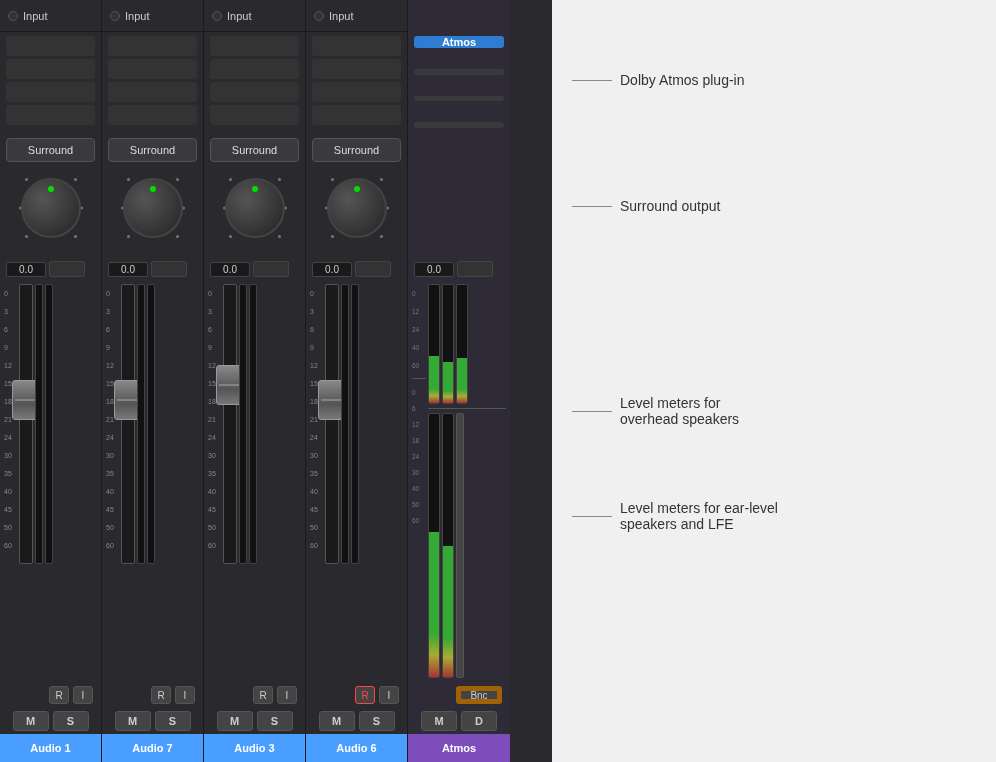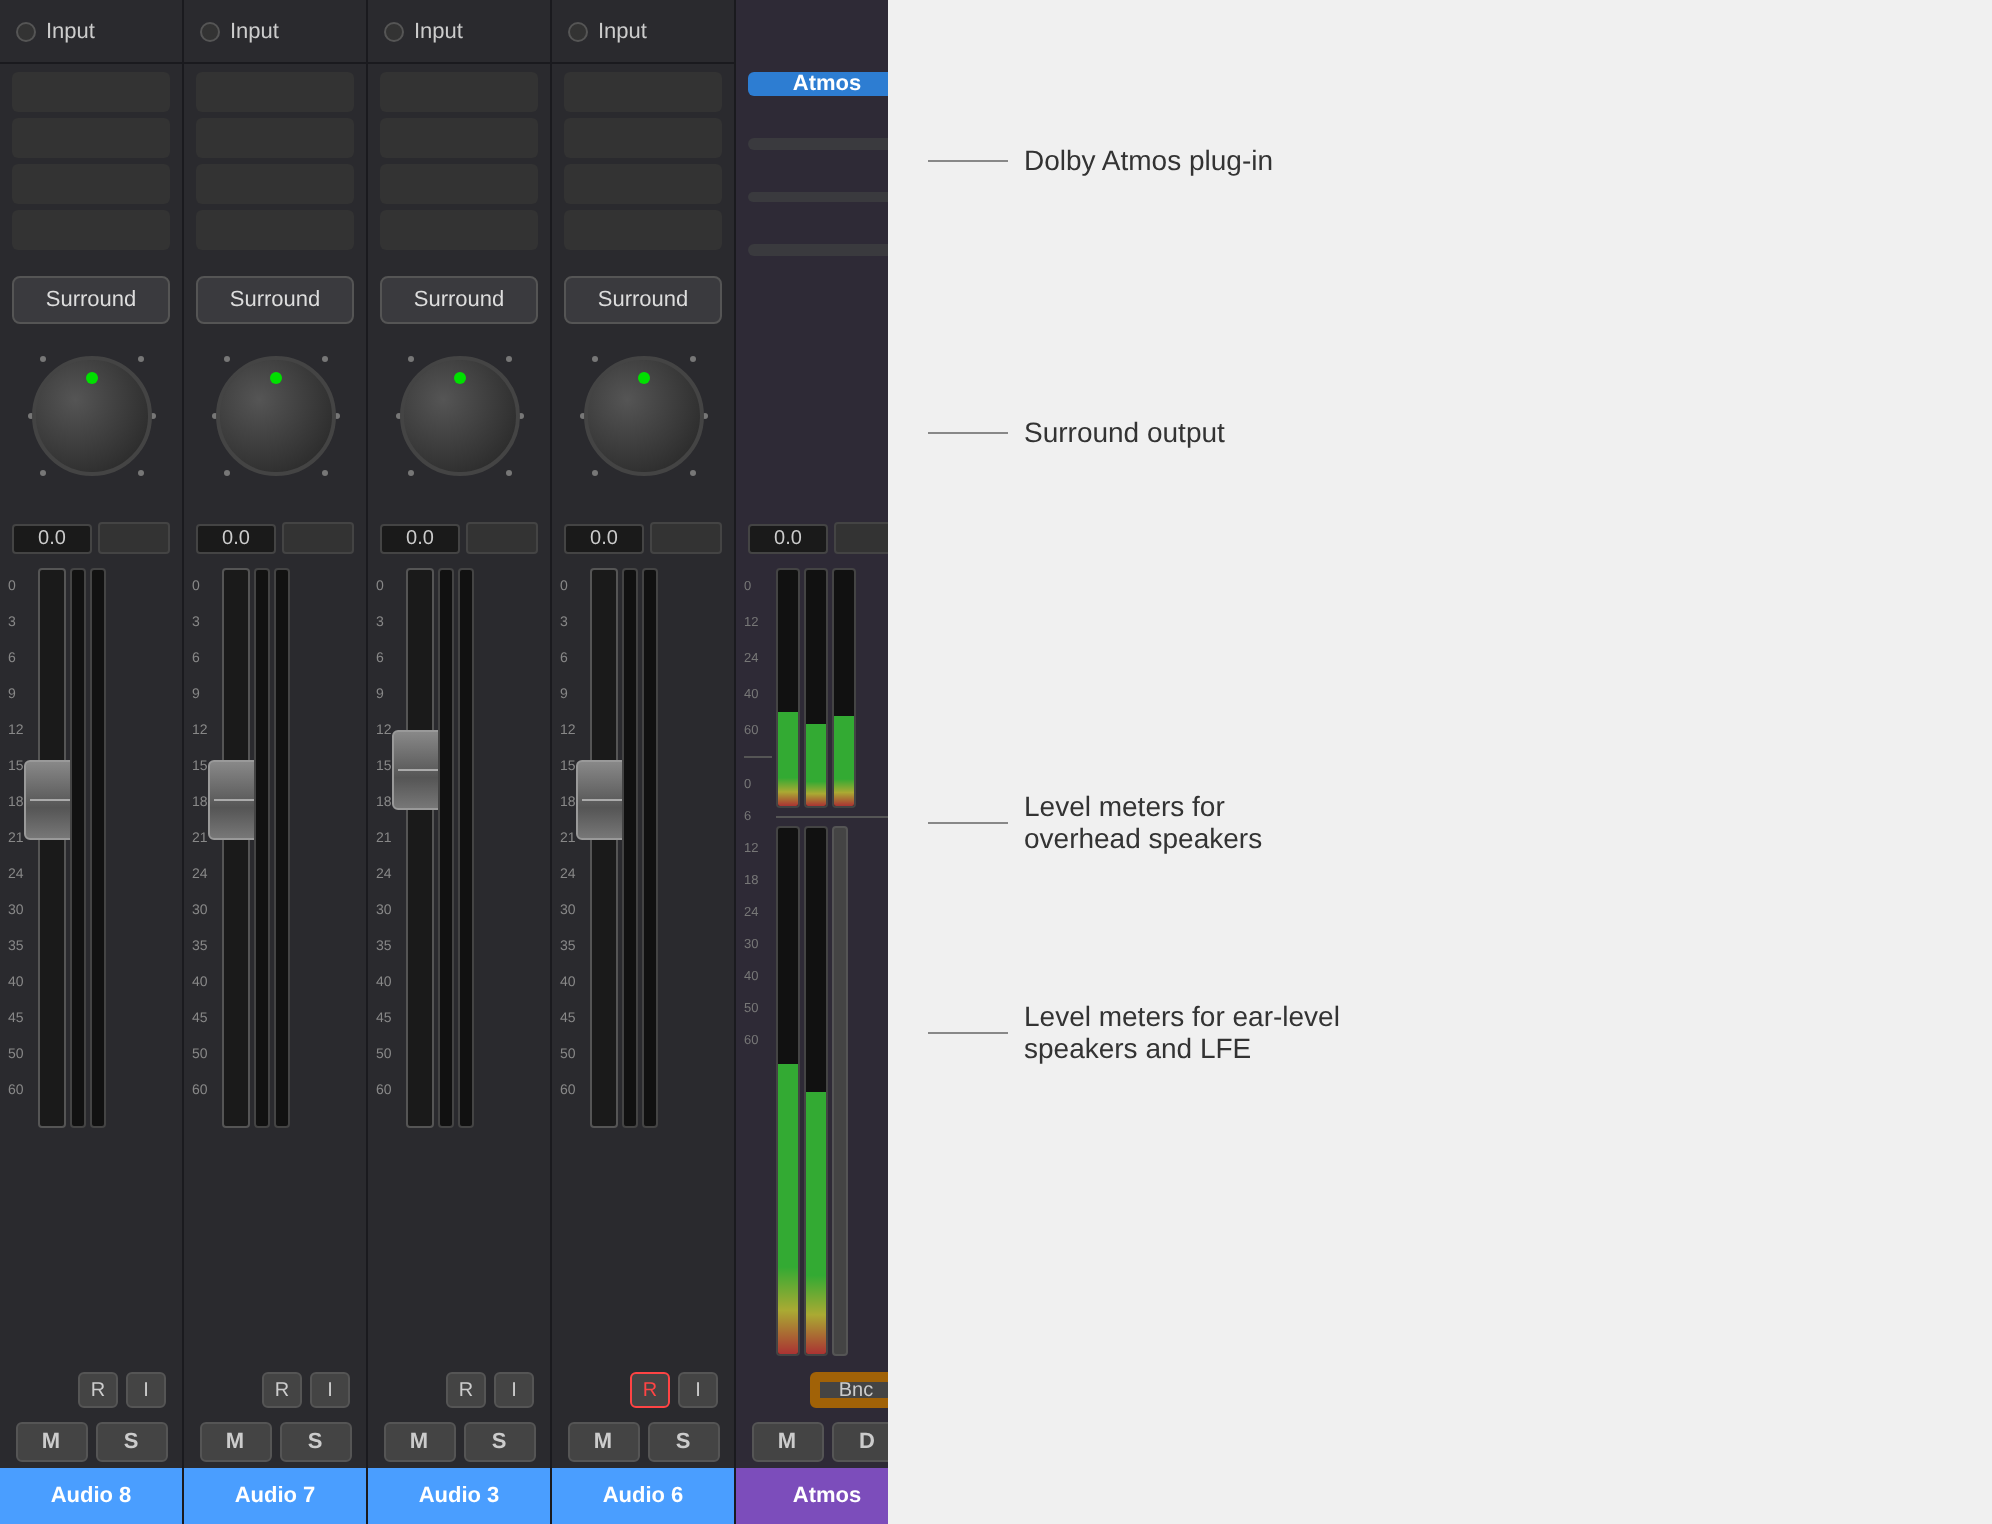--- a/index.html
+++ b/index.html
@@ -8,21 +8,21 @@
       font-family: -apple-system, BlinkMacSystemFont, 'Helvetica Neue', sans-serif;
       display: flex;
       width: 996px;
       height: 762px;
       overflow: hidden;
     }
 
     .mixer-area {
       display: flex;
       flex-direction: row;
-      width: 444px;
+      width: 552px;
       height: 762px;
       background: #2a2a2e;
       flex-shrink: 0;
     }
 
     .channel-strip {
       display: flex;
       flex-direction: column;
       width: 102px;
       border-right: 1px solid #1a1a1e;
@@ -472,21 +472,21 @@
       </div>
     </div>
     <div class="ri-section">
       <div class="ri-btn">R</div>
       <div class="ri-btn">I</div>
     </div>
     <div class="ms-section">
       <div class="ms-btn">M</div>
       <div class="ms-btn">S</div>
     </div>
-    <div class="channel-name">Audio 8</div>
+    <div class="channel-name">Audio 1</div>
   </div>
 
   <div class="channel-strip">
     <div class="input-section">
       <div class="input-led"></div>
       <span class="input-label">Input</span>
     </div>
     <div class="empty-slots">
       <div class="empty-slot"></div>
       <div class="empty-slot"></div>
@@ -779,21 +779,21 @@
   </div>
 </div>
 
 <div class="annotations-panel" style="background:#f0f0f0;">
 
   <div class="annotation" style="top: 72px;">
     <div class="annotation-line"></div>
     <span class="annotation-text">Dolby Atmos plug-in</span>
   </div>
 
-  <div class="annotation" style="top: 208px;">
+  <div class="annotation" style="top: 198px;">
     <div class="annotation-line"></div>
     <span class="annotation-text">Surround output</span>
   </div>
 
   <div class="annotation" style="top: 395px;">
     <div class="annotation-line"></div>
     <div style="display:flex; flex-direction:column;">
       <span class="annotation-text">Level meters for</span>
       <span class="annotation-text">overhead speakers</span>
     </div>

